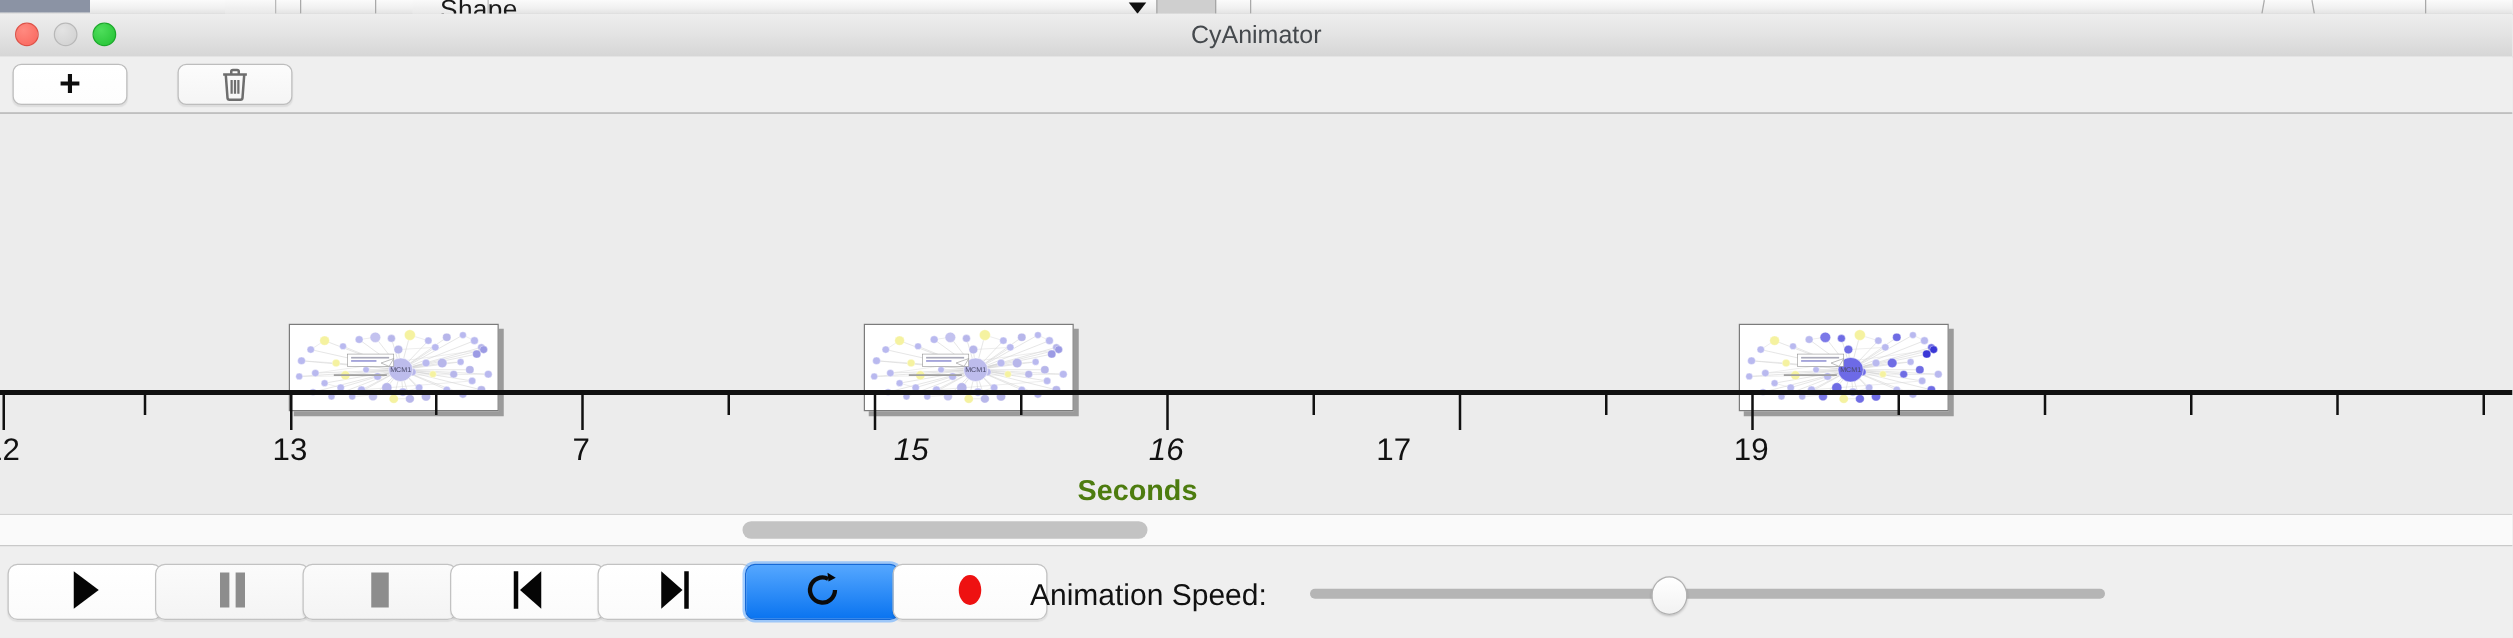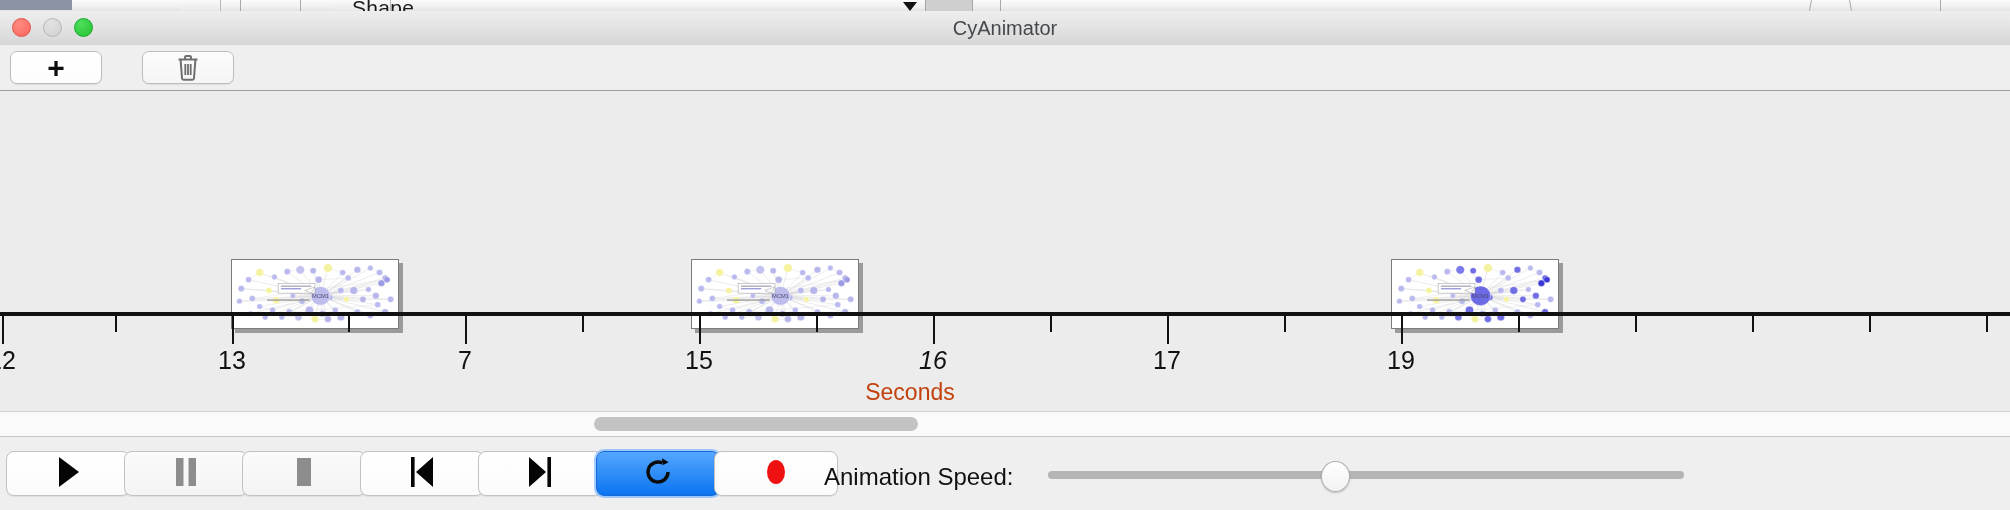--- a/index.html
+++ b/index.html
@@ -51,22 +51,22 @@
   .plus{font-size:30px;font-weight:bold;line-height:1;color:#0d0d0d;}
 
   
   .timeline{position:absolute;left:0;top:91px;width:2010px;height:320px;background:#ececec;}
   .axis-line{position:absolute;left:0;top:221px;width:2010px;height:4px;background:#111;}
   .tick{position:absolute;width:2px;background:#111;top:225px;}
   .tick.major{height:28px;}
   .tick.minor{height:16px;}
   .tick-label{position:absolute;top:255px;font-size:25px;color:#111;
     transform:translateX(-50%);white-space:nowrap;}
-  .axis-title{position:absolute;top:288px;font-size:23px;color:#c2410c;
-    transform:translateX(-50%);white-space:nowrap;}
+  .axis-title{position:absolute;top:288px;font-size:23px;color:#4d7c0f;
+    transform:translateX(-50%);white-space:nowrap;font-weight:bold;}
 
   
   .frame{position:absolute;box-sizing:border-box;background:#ffffff;
     border:1px solid #7b7b7b;box-shadow:4px 4px 0 rgba(90,90,90,.55);
     overflow:hidden;}
   .frame svg{display:block;width:100%;height:100%;}
 
   
   .scroll-track{position:absolute;left:0;top:411px;width:2010px;height:24px;
     background:#fafafa;border-top:1px solid #d2d2d2;border-bottom:1px solid #c4c4c4;}
@@ -526,25 +526,25 @@
       </div>
     <div class="axis-line"></div>
     <div id="ticks-layer">
         <div class="tick major" style="left: 2px;"></div>
         <div class="tick-label" style="left: 2px;">12</div>
         <div class="tick major" style="left: 232px;"></div>
         <div class="tick-label" style="left: 232px;">13</div>
         <div class="tick major" style="left: 465px;"></div>
         <div class="tick-label" style="left: 465px;">7</div>
         <div class="tick major" style="left: 699px;"></div>
-        <div class="tick-label" style="left: 699px;">15</div>
+        <div class="tick-label" style="left: 729px; font-style: italic;">15</div>
         <div class="tick major" style="left: 933px;"></div>
         <div class="tick-label" style="left: 933px; font-style: italic;">16</div>
         <div class="tick major" style="left: 1167px;"></div>
-        <div class="tick-label" style="left: 1167px;">17</div>
+        <div class="tick-label" style="left: 1115px;">17</div>
         <div class="tick major" style="left: 1401px;"></div>
         <div class="tick-label" style="left: 1401px;">19</div>
         <div class="tick minor" style="left: 115px;"></div>
         <div class="tick minor" style="left: 348px;"></div>
         <div class="tick minor" style="left: 582px;"></div>
         <div class="tick minor" style="left: 816px;"></div>
         <div class="tick minor" style="left: 1050px;"></div>
         <div class="tick minor" style="left: 1284px;"></div>
         <div class="tick minor" style="left: 1518px;"></div>
         <div class="tick minor" style="left: 1635px;"></div>

